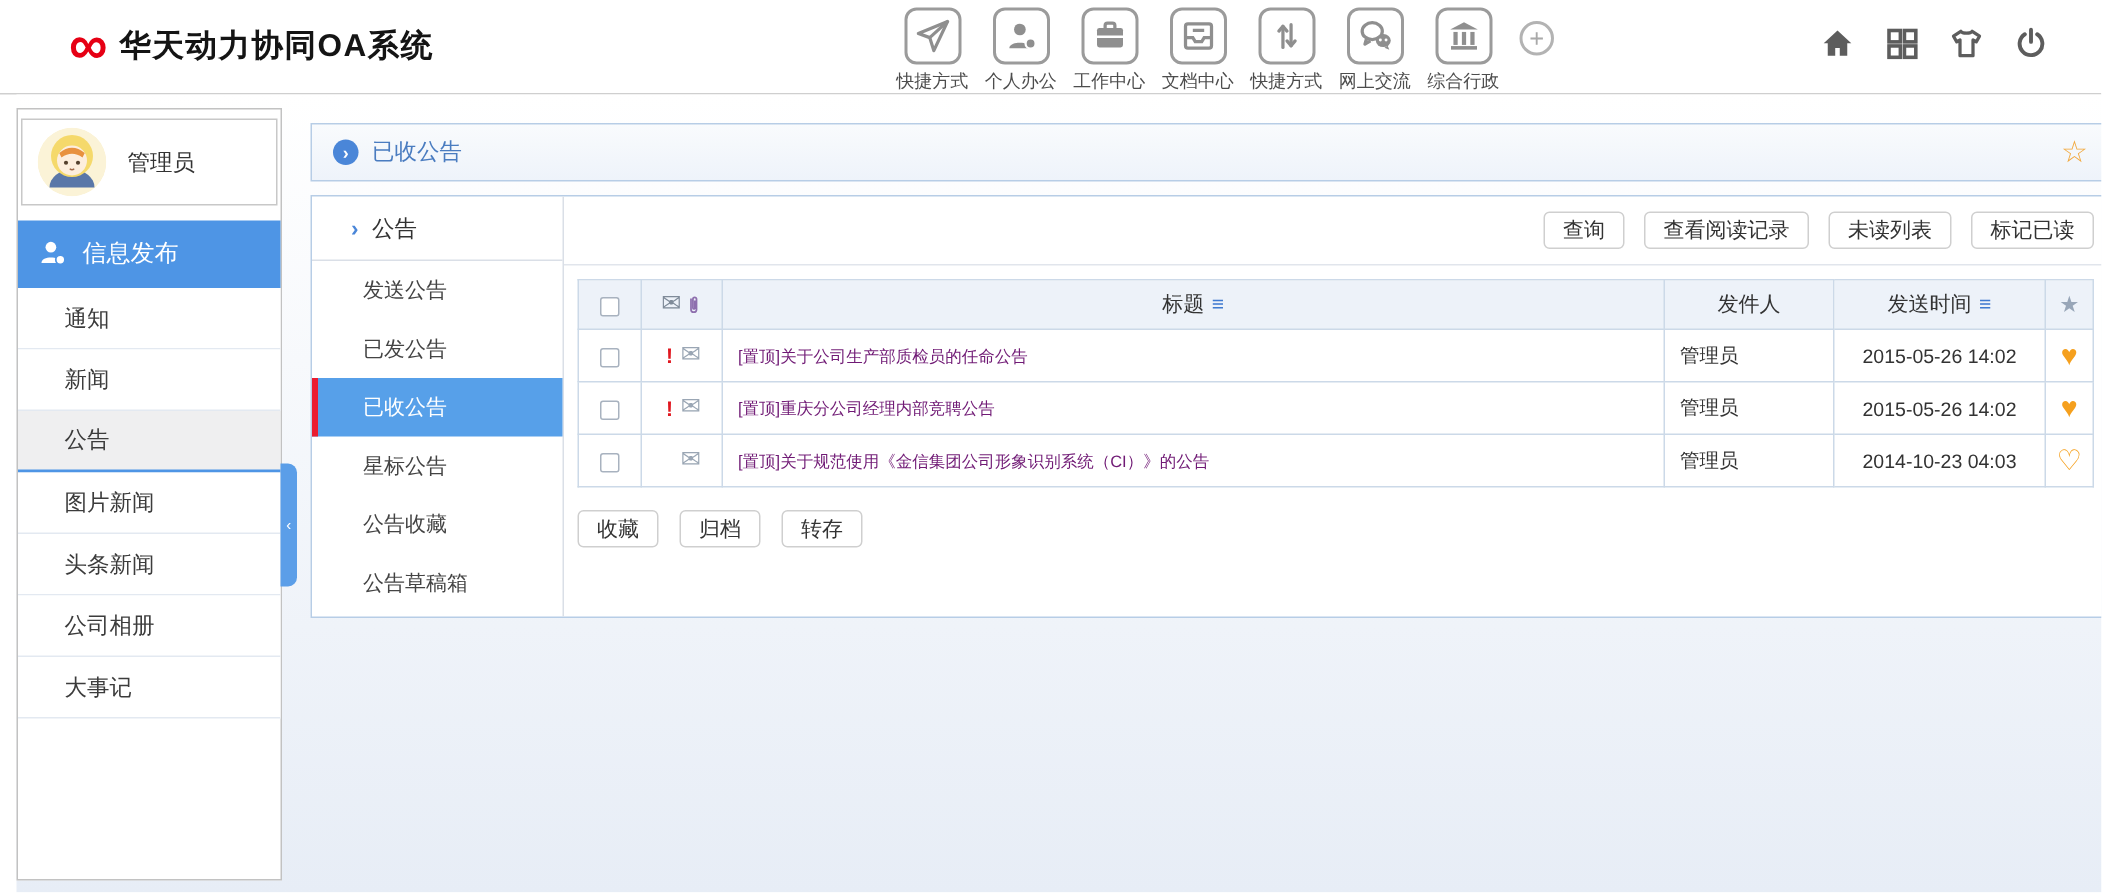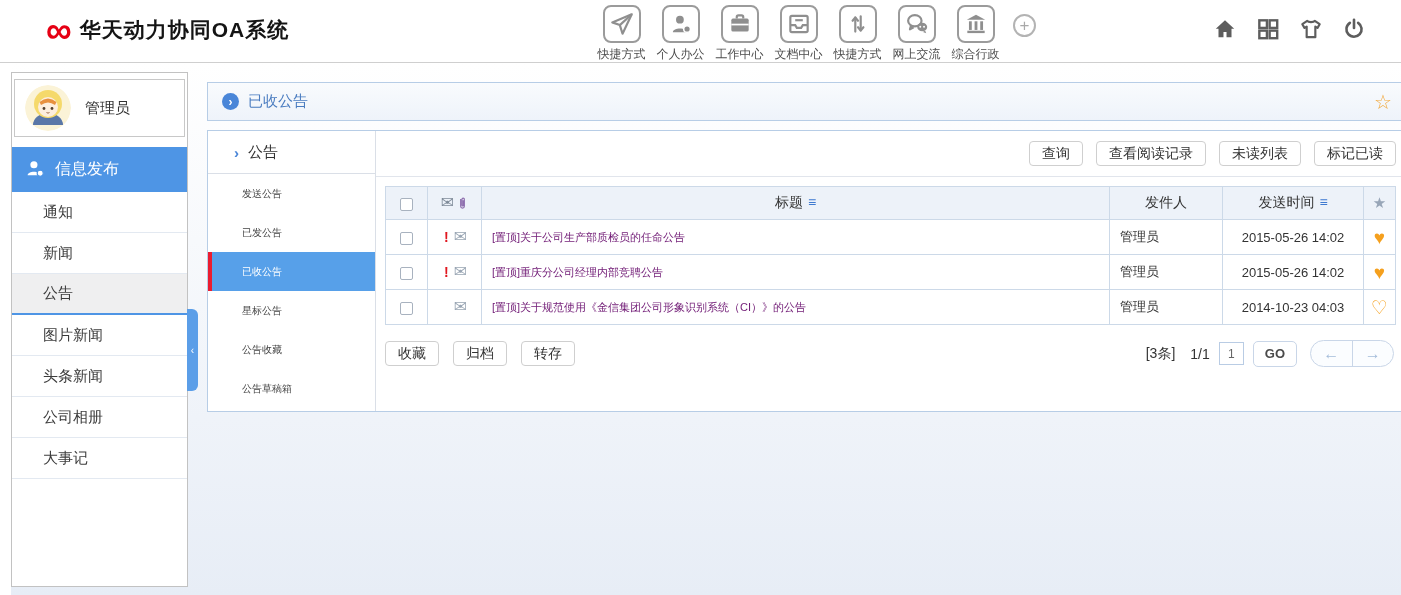--- a/index.html
+++ b/index.html
@@ -53,21 +53,21 @@
   .crumb-title { font-size:15px; color:#4a7cc0; }
   .fav-star { margin-left:auto; font-size:20px; color:#f2a93e; cursor:pointer; line-height:1; }
 
   
   .main-panel { position:absolute; left:196px; top:67px; width:1202px; height:282px; background:#fff;
                 border:1px solid #b7cde6; display:flex; }
   .submenu { width:168px; border-right:1px solid #dadfe7; flex:0 0 168px; }
   .submenu-head { height:43px; border-bottom:1px solid #dadfe7; display:flex; align-items:center; padding-left:26px; gap:9px; }
   .submenu-head .arr { color:#4a86d8; font-weight:bold; font-size:15px; }
   .submenu-head .txt { font-size:15px; color:#333; }
-  .submenu-item { height:39px; display:flex; align-items:center; padding-left:34px; font-size:10px; color:#444;
+  .submenu-item { height:39px; display:flex; align-items:center; padding-left:34px; font-size:14px; color:#444;
                   cursor:pointer; }
   .submenu-item.selected { background:#57a0e9; color:#fff; border-left:4px solid #ea1c30; padding-left:30px; }
 
   .panel-body { flex:1; min-width:0; }
   .toolbar { height:46px; border-bottom:1px solid #e1e5ec; display:flex; align-items:center; justify-content:flex-end;
              gap:13px; padding-right:12px; }
   .btn { height:25px; padding:0 12px; background:#fff; border:1px solid #cfcfcf; border-radius:4px; font-size:14px;
          color:#333; line-height:23px; cursor:pointer; white-space:nowrap;
          font-family:"Liberation Sans","DejaVu Sans",sans-serif; }
 
@@ -388,27 +388,17 @@
             </tbody>
           </table>
         </div>
 
         <div class="bottombar">
           <div class="left-actions">
             <button class="btn">收藏</button>
             <button class="btn">归档</button>
             <button class="btn">转存</button>
           </div>
-          <div class="pager">
-            <span class="pager-total">[3条]</span>
-            <span class="pager-info">1/1</span>
-            <input class="page-input" value="1" style="">
-            <button class="go-btn">GO</button>
-            <span class="pager-arrows">
-              <span class="pager-arrow prev">←</span>
-              <span class="pager-arrow next">→</span>
-            </span>
-          </div>
         </div>
       </div>
     </section>
   </div>
 </div>
 
 </body></html>

